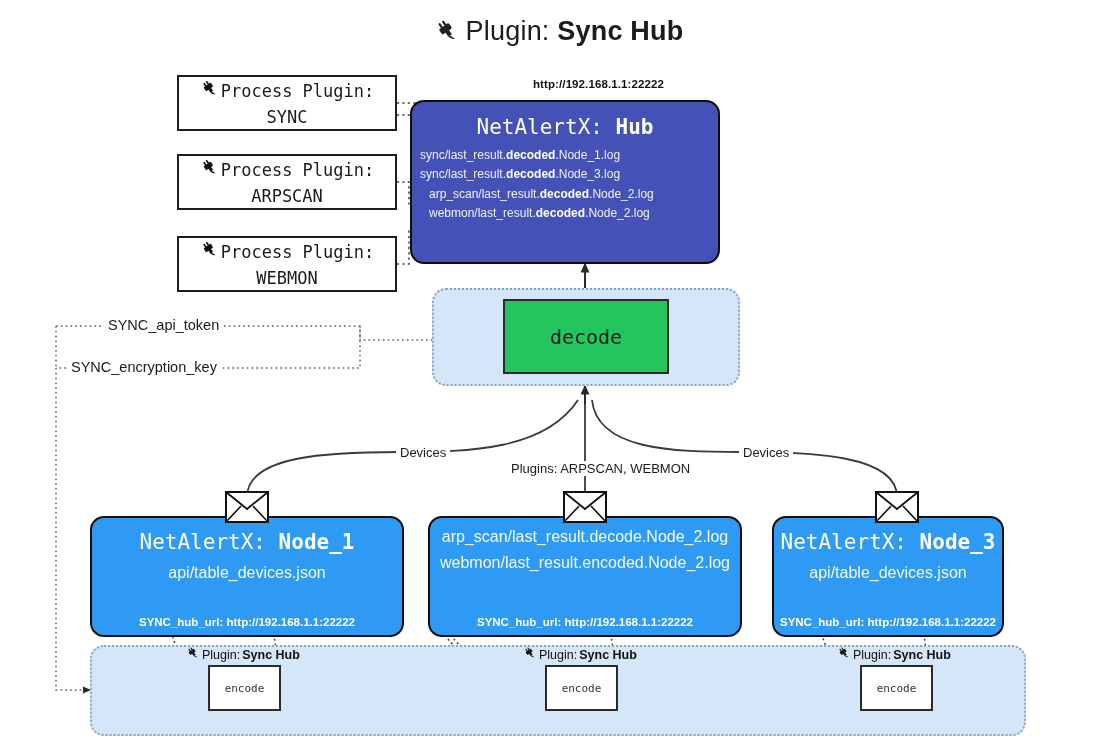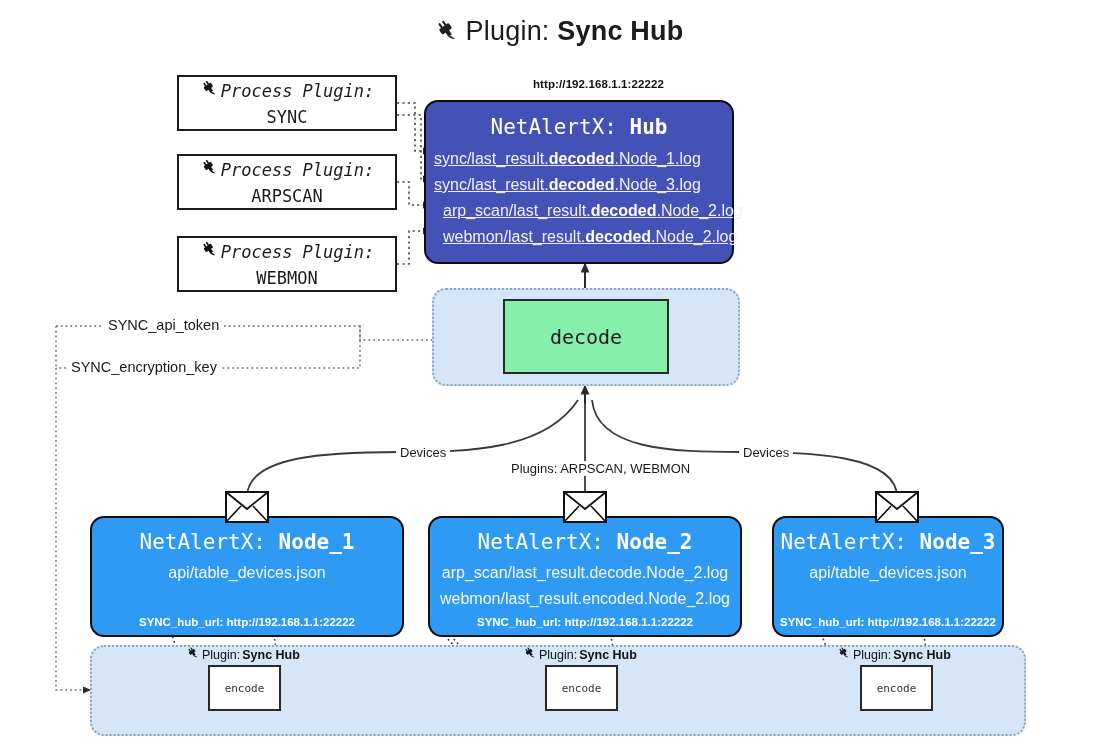--- a/index.html
+++ b/index.html
@@ -22,53 +22,52 @@
 
   
   .procbox{
     position:absolute;box-sizing:border-box;
     background:#ffffff;border:2.5px solid #1d1d1d;
     font-family:"DejaVu Sans Mono","Liberation Mono",monospace;
     font-size:17px;color:#1a1a1a;line-height:1.45;
     display:flex;flex-direction:column;align-items:center;justify-content:center;
     padding-top:2px;
   }
-  .procbox .l1{white-space:nowrap;display:flex;align-items:center;gap:2px;font-style:italic;}
+  .procbox .l1{white-space:nowrap;display:flex;align-items:center;gap:2px;}
   .procbox .l2{white-space:nowrap;}
 
   
   #hub-url{
     position:absolute;font-size:11.5px;color:#111;font-weight:600;
     letter-spacing:.1px;white-space:nowrap;
   }
   #hub{
     position:absolute;box-sizing:border-box;
     background:#4451b6;border:2.5px solid #0e0e0e;border-radius:14px;
     color:#ffffff;
   }
   #hub .hub-title{
     text-align:center;font-family:"DejaVu Sans Mono","Liberation Mono",monospace;
     font-size:21px;margin-top:13px;white-space:nowrap;
   }
   #hub .hub-title b{font-weight:700;}
   #hub .logline{
-    font-size:16px;line-height:1.62;color:#f2f2f7;white-space:nowrap;
+    font-size:12px;line-height:1.62;color:#f2f2f7;white-space:nowrap;
     padding-left:8px;
-    text-decoration:underline;
   }
   #hub .logline b{font-weight:700;color:#ffffff;}
   #hub .loglist{margin-top:7px;}
 
   
   #decode-band{
     position:absolute;box-sizing:border-box;
     background:#d4e6f8;border:2px dotted #8aa6bd;border-radius:14px;
   }
   #decode-box{
-    position:absolute;box-sizing:border-box;background:#86efac;
+    position:absolute;box-sizing:border-box;background:#22c55e;
     border:2.5px solid #2a2a2a;
     display:flex;align-items:center;justify-content:center;
     font-family:"DejaVu Sans Mono","Liberation Mono",monospace;
     font-size:20px;color:#1c1c1c;
   }
 
   
   .keylabel{
     position:absolute;font-size:14.5px;color:#1a1a1a;white-space:nowrap;
     background:#ffffff;padding:0 5px;
@@ -228,21 +227,21 @@
           </g>
         </svg>
       </span>
       <span>Process Plugin:</span>
     </div>
     <div class="l2">WEBMON</div>
   </div>
 
   <div id="hub-url" style="left:533px;top:78px;">http://192.168.1.1:22222</div>
 
-  <div id="hub" style="left:424px;top:100px;width:310px;height:164px;">
+  <div id="hub" style="left:410px;top:100px;width:310px;height:164px;">
     <div class="hub-title">
       <span>NetAlertX: </span><b>Hub</b>
     </div>
     <div class="loglist">
       <div class="logline">
         <span>sync/last_result.</span><b>decoded</b><span>.Node_1.log</span>
       </div>
       <div class="logline">
         <span>sync/last_result.</span><b>decoded</b><span>.Node_3.log</span>
       </div>
@@ -273,23 +272,20 @@
     </div>
     <div class="n-lines">
       <div class="n-line">api/table_devices.json</div>
     </div>
     <div class="n-url">
       <span>SYNC_hub_url: </span><span>http://192.168.1.1:22222</span>
     </div>
   </div>
 
   <div class="node" style="left:428px;top:516px;width:314px;height:121px;">
-    <div class="n-title">
-      <span>NetAlertX: </span><b>Node_2</b>
-    </div>
     <div class="n-lines" style="margin-top:6px;">
       <div class="n-line">arp_scan/last_result.decode.Node_2.log</div>
       <div class="n-line">webmon/last_result.encoded.Node_2.log</div>
     </div>
     <div class="n-url">
       <span>SYNC_hub_url: </span><span>http://192.168.1.1:22222</span>
     </div>
   </div>
 
   <div class="node" style="left:772px;top:516px;width:232px;height:121px;">

